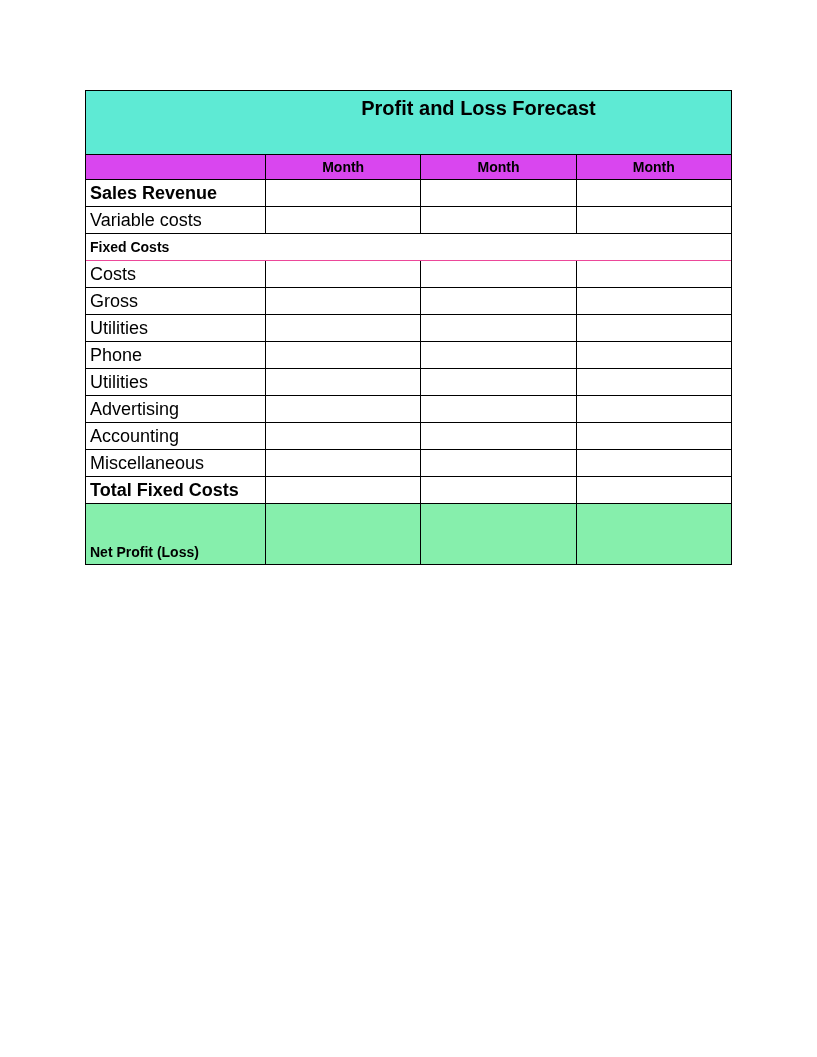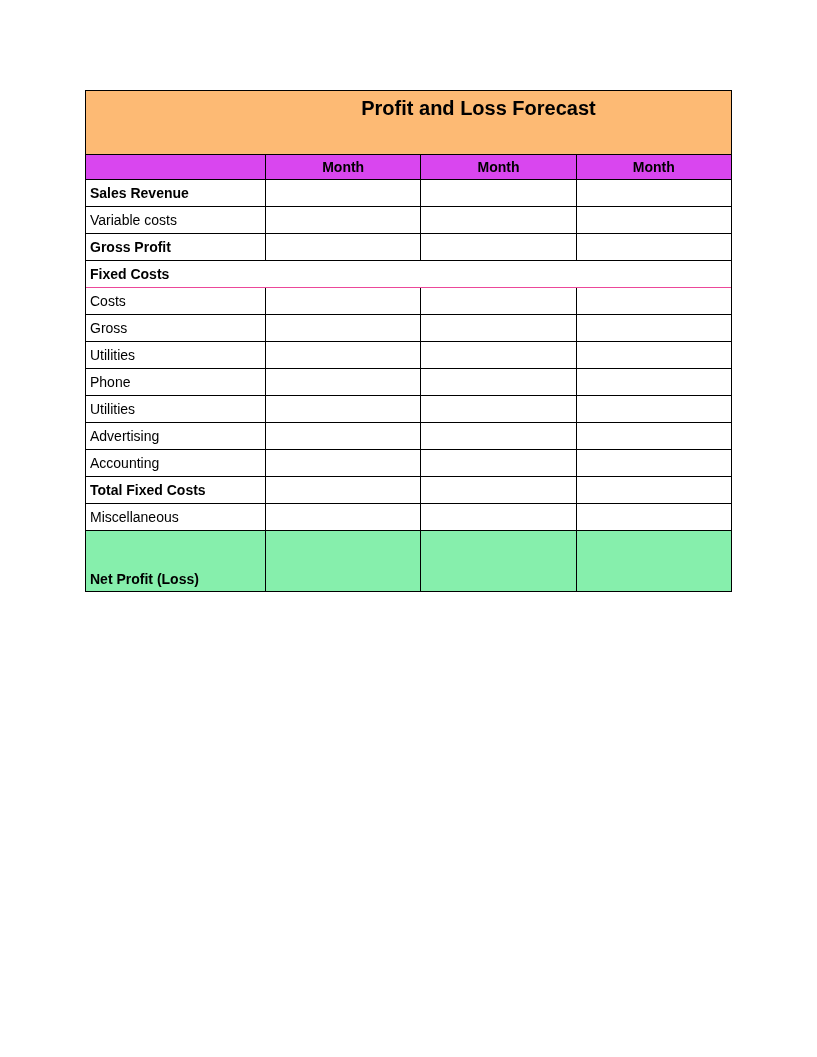--- a/index.html
+++ b/index.html
@@ -11,21 +11,21 @@
       font-family: Arial, sans-serif;
       background: #ffffff;
       width: 817px;
       height: 1057px;
       padding: 90px 85px;
     }
     .container {
       border: 1.5px solid #000;
     }
     .title-bar {
-      background: #fdba74;
+      background: #5eead4;
       height: 64px;
       border-bottom: 1.5px solid #000;
       display: flex;
       align-items: flex-start;
       justify-content: center;
       padding-top: 6px;
     }
     .title-text {
       font-size: 20px;
       font-weight: bold;
@@ -59,21 +59,21 @@
     .col-month {
       flex: 1;
     }
     .data-row {
       display: flex;
       border-bottom: 1px solid #000;
     }
     .cell {
       border-right: 1px solid #000;
       height: 26px;
-      font-size: 14px;
+      font-size: 18px;
       display: flex;
       align-items: center;
     }
     .cell:last-child {
       border-right: none;
     }
     .cell-label {
       width: 180px;
       padding-left: 4px;
     }
@@ -141,26 +141,20 @@
     <div class="cell cell-month"></div>
   </div>
 
   <div class="data-row">
     <div class="cell cell-label">Variable costs</div>
     <div class="cell cell-month"></div>
     <div class="cell cell-month"></div>
     <div class="cell cell-month"></div>
   </div>
 
-  <div class="data-row">
-    <div class="cell cell-label bold">Gross Profit</div>
-    <div class="cell cell-month"></div>
-    <div class="cell cell-month"></div>
-    <div class="cell cell-month"></div>
-  </div>
 
   <div class="full-width-row">
     <div class="full-width-cell">Fixed Costs</div>
   </div>
 
   <div class="data-row">
     <div class="cell cell-label">Costs</div>
     <div class="cell cell-month"></div>
     <div class="cell cell-month"></div>
     <div class="cell cell-month"></div>
@@ -202,28 +196,28 @@
   </div>
 
   <div class="data-row">
     <div class="cell cell-label">Accounting</div>
     <div class="cell cell-month"></div>
     <div class="cell cell-month"></div>
     <div class="cell cell-month"></div>
   </div>
 
   <div class="data-row">
+    <div class="cell cell-label">Miscellaneous</div>
+    <div class="cell cell-month"></div>
+    <div class="cell cell-month"></div>
+    <div class="cell cell-month"></div>
+  </div>
+
+  <div class="data-row">
     <div class="cell cell-label bold">Total Fixed Costs</div>
-    <div class="cell cell-month"></div>
-    <div class="cell cell-month"></div>
-    <div class="cell cell-month"></div>
-  </div>
-
-  <div class="data-row">
-    <div class="cell cell-label">Miscellaneous</div>
     <div class="cell cell-month"></div>
     <div class="cell cell-month"></div>
     <div class="cell cell-month"></div>
   </div>
 
   <div class="net-profit-row">
     <div class="net-profit-label">Net Profit (Loss)</div>
     <div class="net-profit-cell"></div>
     <div class="net-profit-cell"></div>
     <div class="net-profit-cell"></div>

